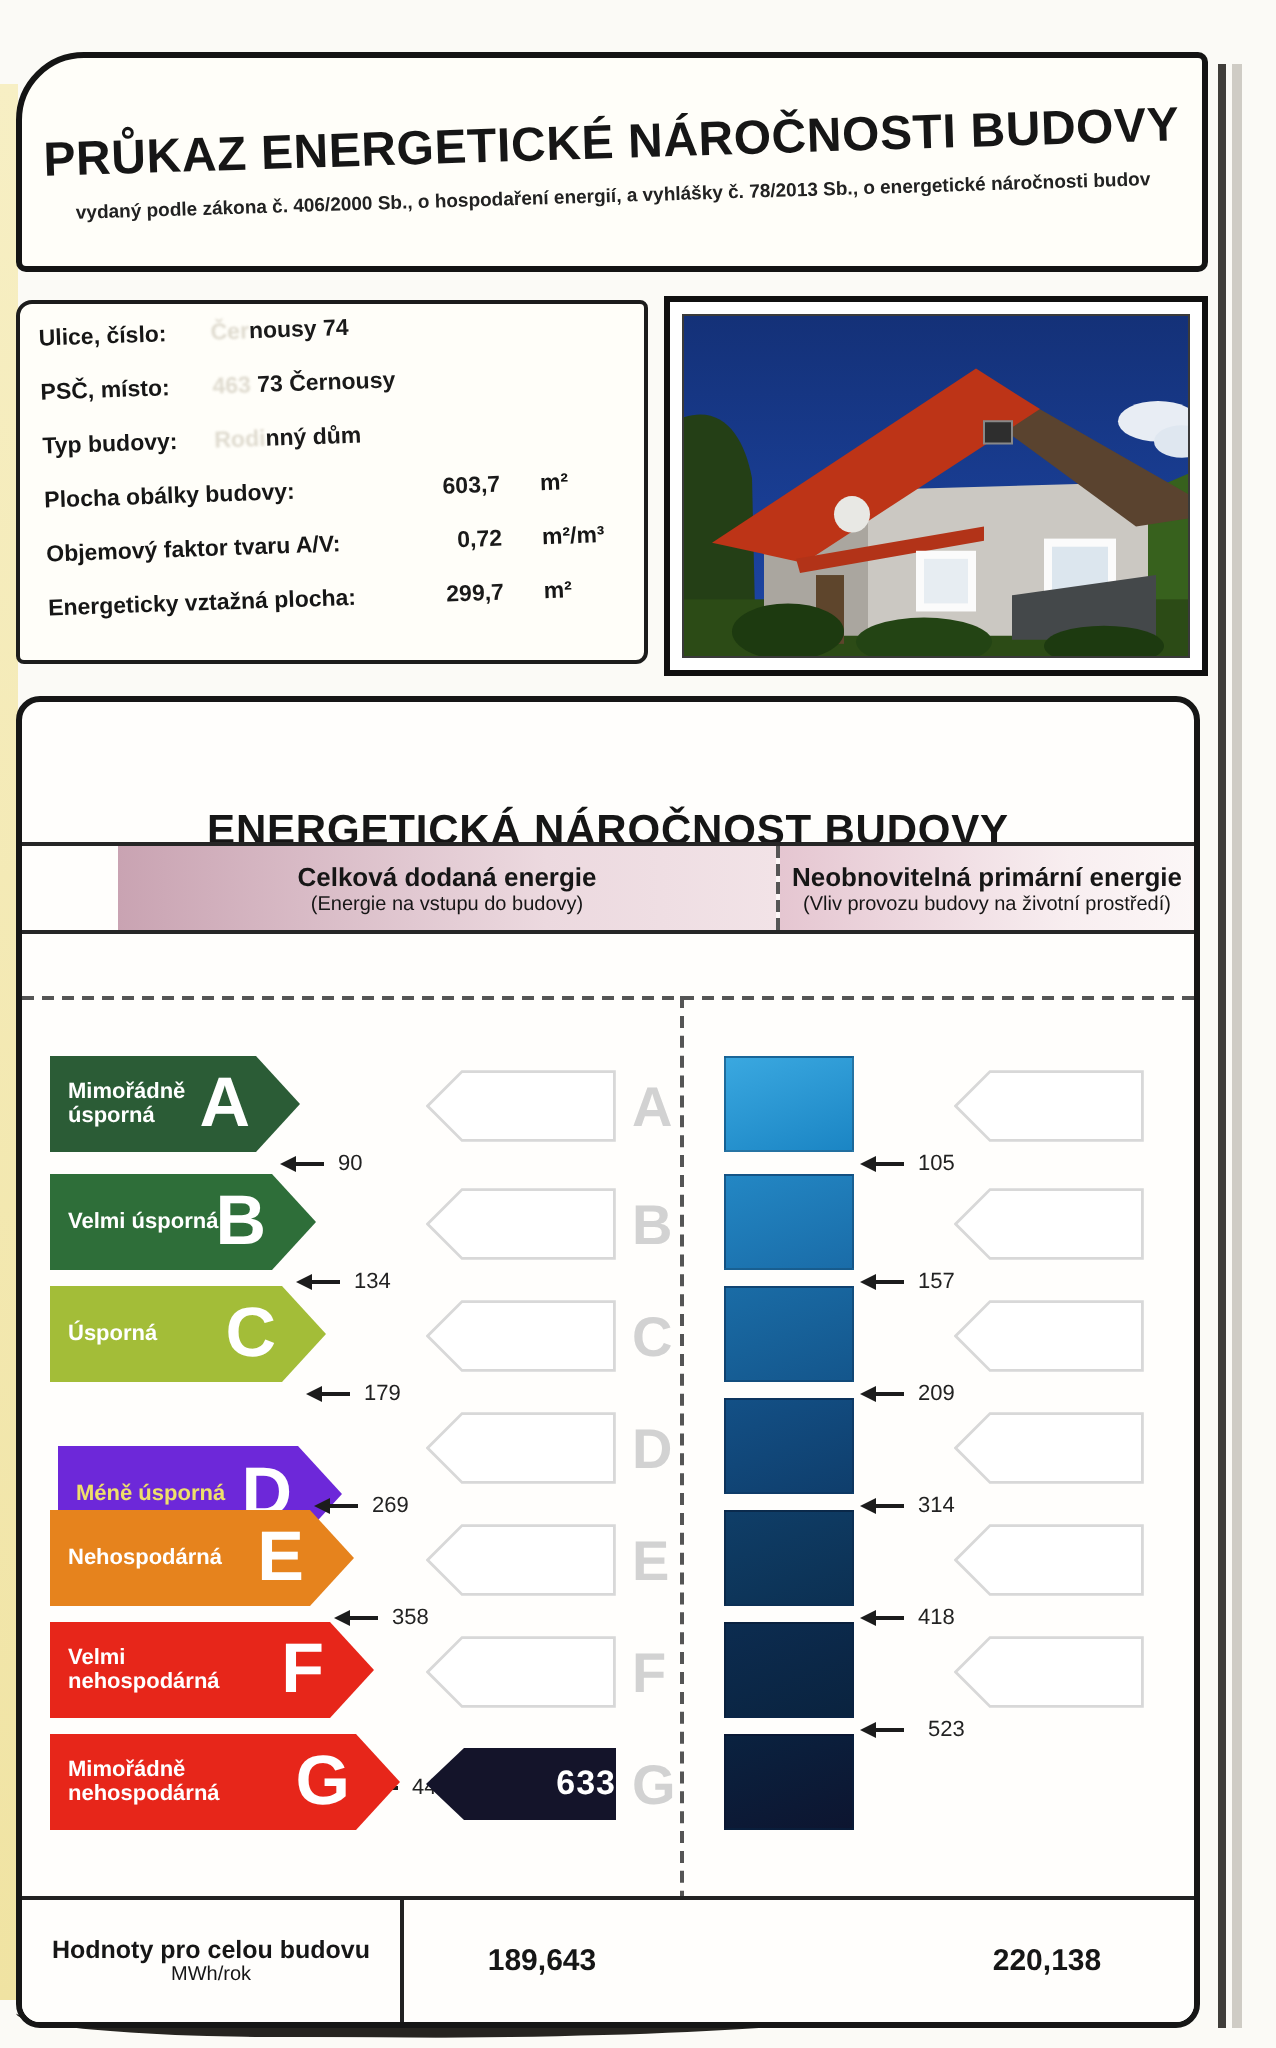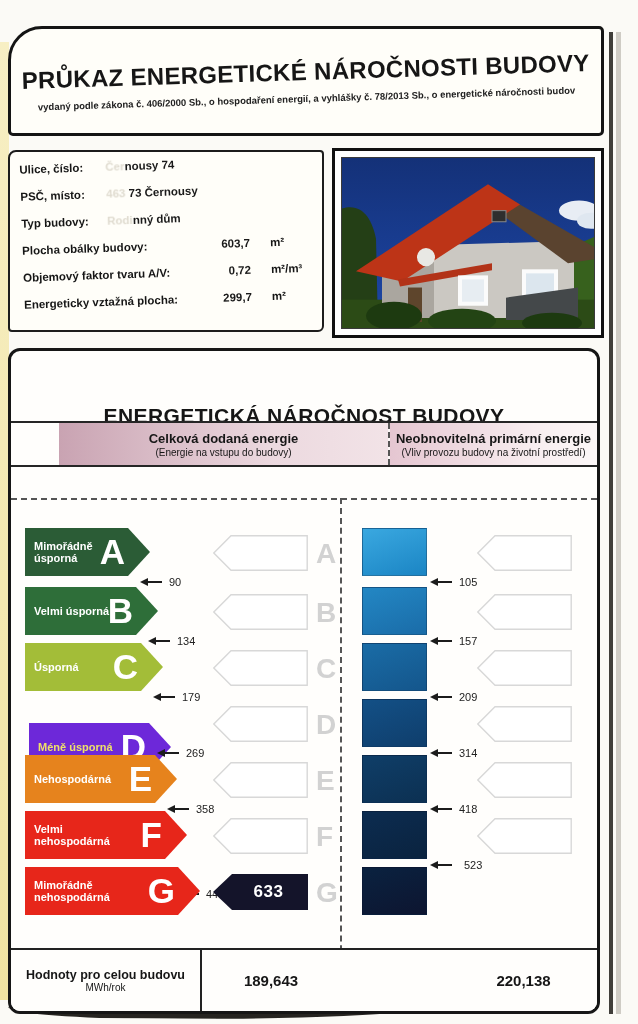--- a/index.html
+++ b/index.html
@@ -79,21 +79,21 @@
   .thr { position:absolute; display:flex; align-items:center; gap:7px; height:10px; }
   .thr-line { width:20px; height:2px; background:#1c1c1c; position:relative; }
   .thr-line::before { content:""; position:absolute; left:-2px; top:-3.5px; width:0; height:0;
     border-right:8px solid #1c1c1c; border-top:4.5px solid transparent; border-bottom:4.5px solid transparent; }
   .thr-num { font-size:11px; color:#222; }
   .ghost { position:absolute; width:95px; height:36px; }
   .ghost-letter { position:absolute; font-size:28px; font-weight:bold; color:#d2d2d2; }
   .b-square { position:absolute; width:65px; height:48px; border:1px solid rgba(8,25,55,.35); }
   .val-arrow { position:absolute; height:36px; background:#14142a;
     clip-path:polygon(19px 0,100% 0,100% 100%,19px 100%,0 50%);
-    display:flex; align-items:center; justify-content:center; }
+    display:flex; align-items:center; justify-content:flex-end; }
   .val-num { color:#fff; font-weight:bold; font-size:17px; padding-left:16px; letter-spacing:.5px; }
 
   .bottom { position:absolute; left:0; right:0; top:597px; bottom:0;
     border-top:2.5px solid #222; display:flex; background:#fffefc; }
   .b-label { width:191px; border-right:2.5px solid #222; display:flex; flex-direction:column;
     align-items:center; justify-content:center; }
   .b-label .t1 { font-size:12.5px; font-weight:bold; }
   .b-label .t2 { font-size:10px; }
   .b-val1 { width:138px; display:flex; align-items:center; justify-content:center;
     font-size:15px; font-weight:bold; }

